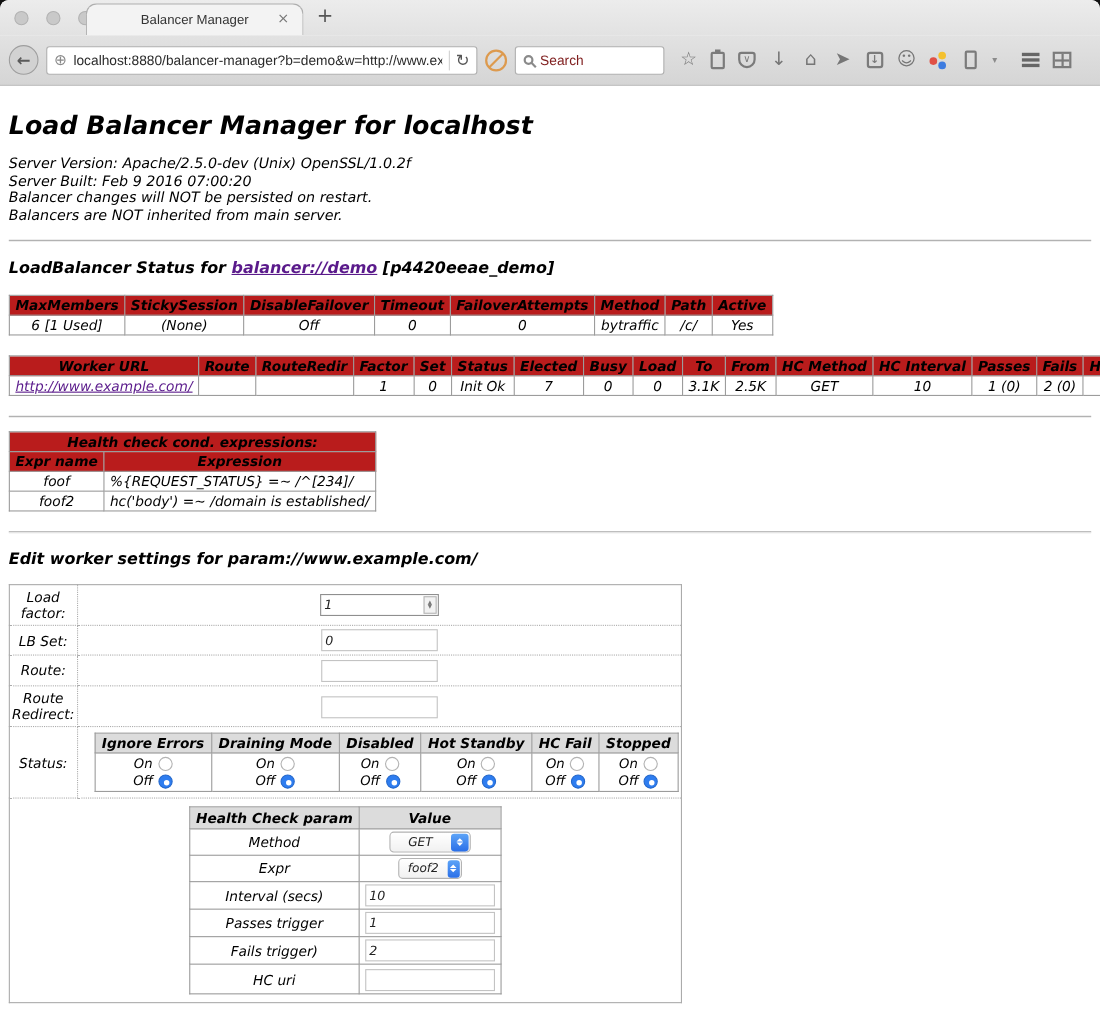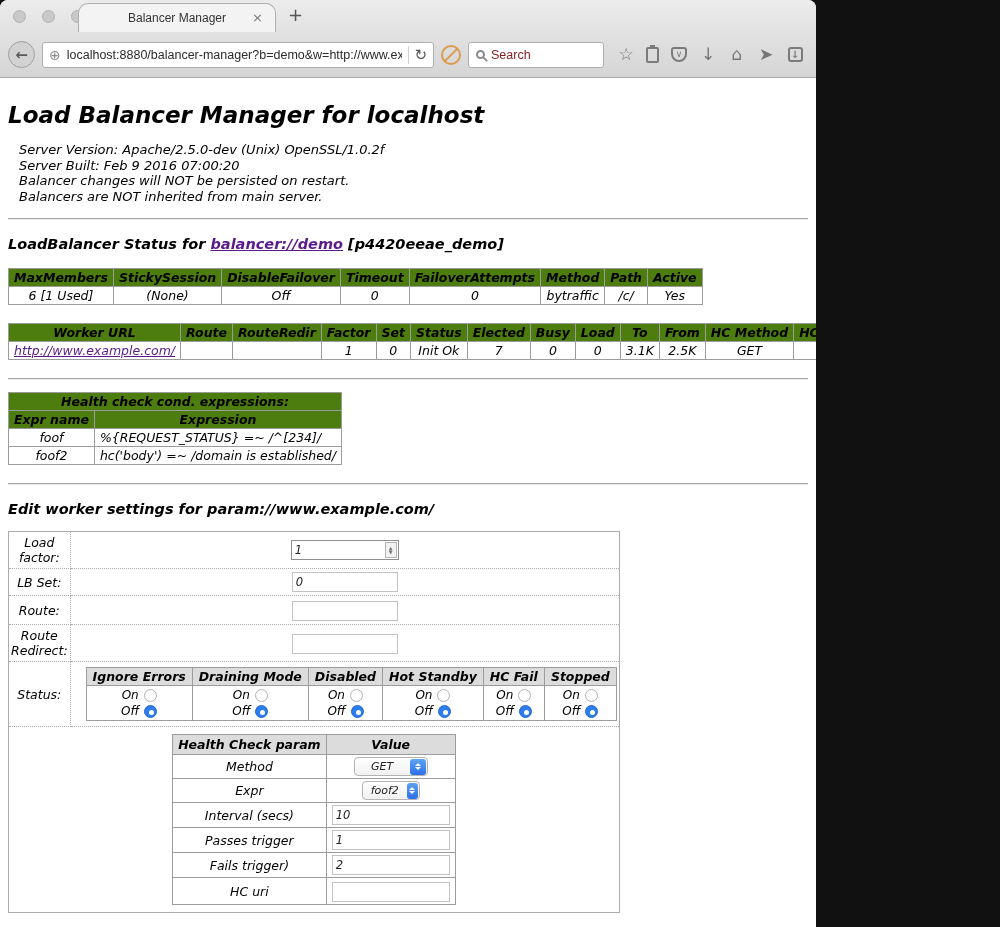--- a/index.html
+++ b/index.html
@@ -1,18 +1,18 @@
 <!DOCTYPE html>
 <html><head>
 <meta charset="utf-8">
 <style>
   * { box-sizing: border-box; }
   html,body { margin:0; padding:0; background:#111; }
   body { font-family:"DejaVu Sans","Liberation Sans",sans-serif; }
-  .window { width:816px; height:927px; background:#fff; border-radius:8px 8px 0 0; overflow:hidden; position:relative; }
+  .window { width:1000px; height:927px; background:#fff; border-radius:8px 8px 0 0; overflow:hidden; position:relative; }
 
   
   .tabbar { height:32px; background:linear-gradient(#ececec,#e2e2e2); position:relative; }
   .traffic { position:absolute; top:10px; width:13px; height:13px; border-radius:50%; background:#c9c9c9; border:1px solid #b2b2b2; }
   .t1 { left:13px; } .t2 { left:42px; } .t3 { left:71px; }
   .tab { position:absolute; left:78px; top:3px; width:198px; height:29px; background:#f3f3f3;
          border:1px solid #aeaeae; border-bottom:none; border-radius:10px 10px 0 0;
          display:flex; align-items:center; justify-content:center; }
   .tab-title { font-family:"Liberation Sans",sans-serif; font-size:12px; color:#333; }
   .tab-close { position:absolute; right:12px; top:6px; color:#777; font-size:13px; cursor:default; }
@@ -49,28 +49,28 @@
   .phone { width:11px; height:17px; border:2px solid #7b7b7b; border-radius:2px; }
   .caret { font-size:9px; color:#8b8b8b; }
   .burger { width:16px; height:2.5px; background:#666; box-shadow:0 -5px 0 #666, 0 5px 0 #666; }
   .gridicon { width:17px; height:15px; border:2px solid #7b7b7b;
               background:linear-gradient(#7b7b7b,#7b7b7b) 50% 0/2px 100% no-repeat,
                          linear-gradient(#7b7b7b,#7b7b7b) 0 50%/100% 2px no-repeat; }
 
   
   .content { background:#fff; height:849px; padding:0 8px; overflow:hidden; color:#000;font-style:italic; }
   h1.pagetitle { font-size:23px; margin:24px 0 14px 0; letter-spacing:0; }
-  .info { font-size:13px; line-height:15.5px; margin:14px 11px; }
+  .info { font-size:13px; line-height:15.5px; margin:14px 0; }
   hr { border:none; border-top:1px solid #a3a3a3; border-bottom:1px solid #ededed; margin:14px 0 12px 0; }
   h3.sect { font-size:14.5px; margin:16px 0 14px 0; }
   h3.sect a { color:#5a1a8b; }
 
   table.databox { border-collapse:collapse; font-size:12.5px; margin:16px 0 18px 0; }
   table.databox th, table.databox td { border:1px solid #9c9c9c; padding:1px 5px; text-align:center; white-space:nowrap; height:17px; }
-  table.databox th { background:#4d7c0f; font-weight:bold; }
+  table.databox th { background:#b91c1c; font-weight:bold; }
   table.databox td.left { text-align:left; }
   a.worklink { color:#5a1a8b; }
 
   
   table.formtbl { border-collapse:collapse; width:565px; font-size:13px; margin:14px 0 0 0; border:1px solid #ababab; }
   table.formtbl > tbody > tr > td { border:1px dotted #ababab; padding:3px 2px; text-align:center; vertical-align:middle; }
   td.flabel { width:84px; font-size:12.5px; }
   .txtinput { display:inline-flex; align-items:center; width:106px; height:20px; border:1px solid #c3c3c3; background:#fff;
               font-size:11.5px; padding:0 3px; color:#222; }
   .numinput { display:inline-flex; align-items:center; justify-content:space-between; width:108px; height:20px;

